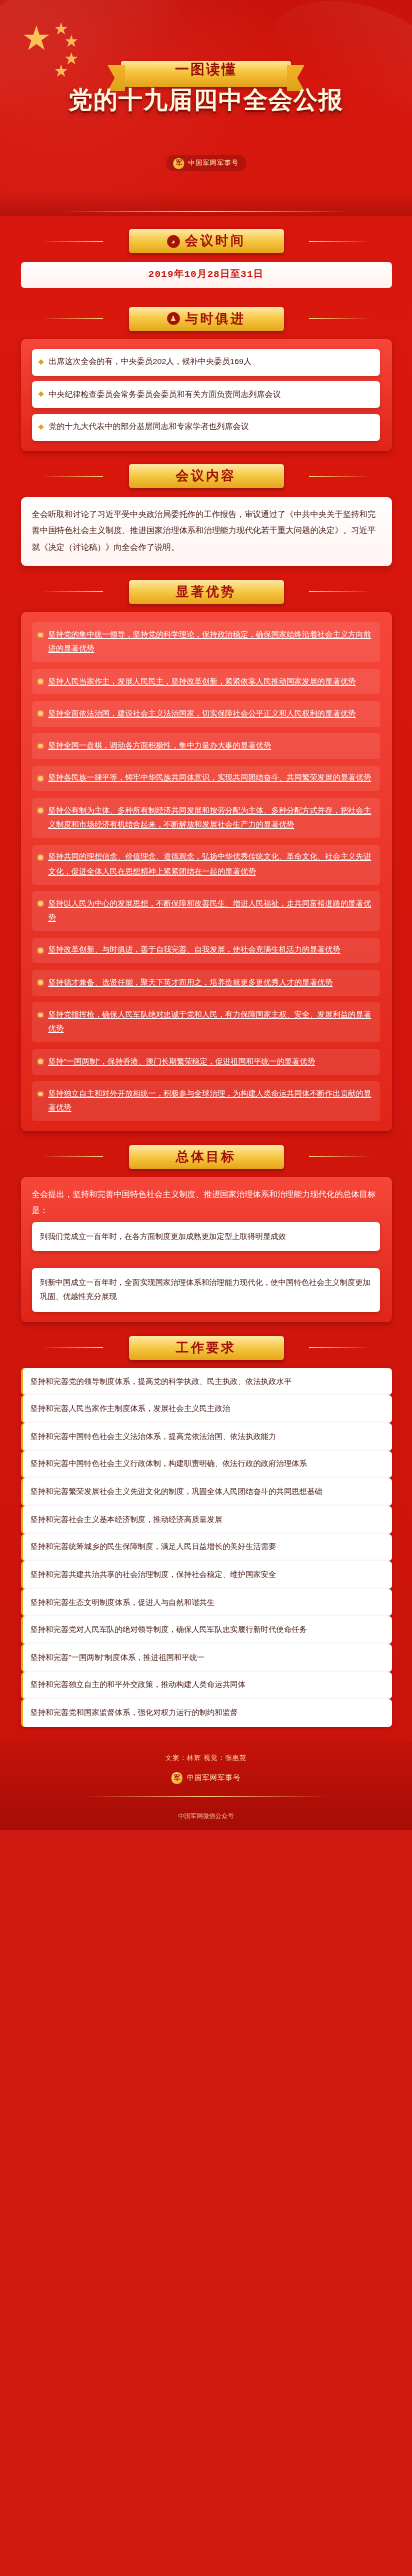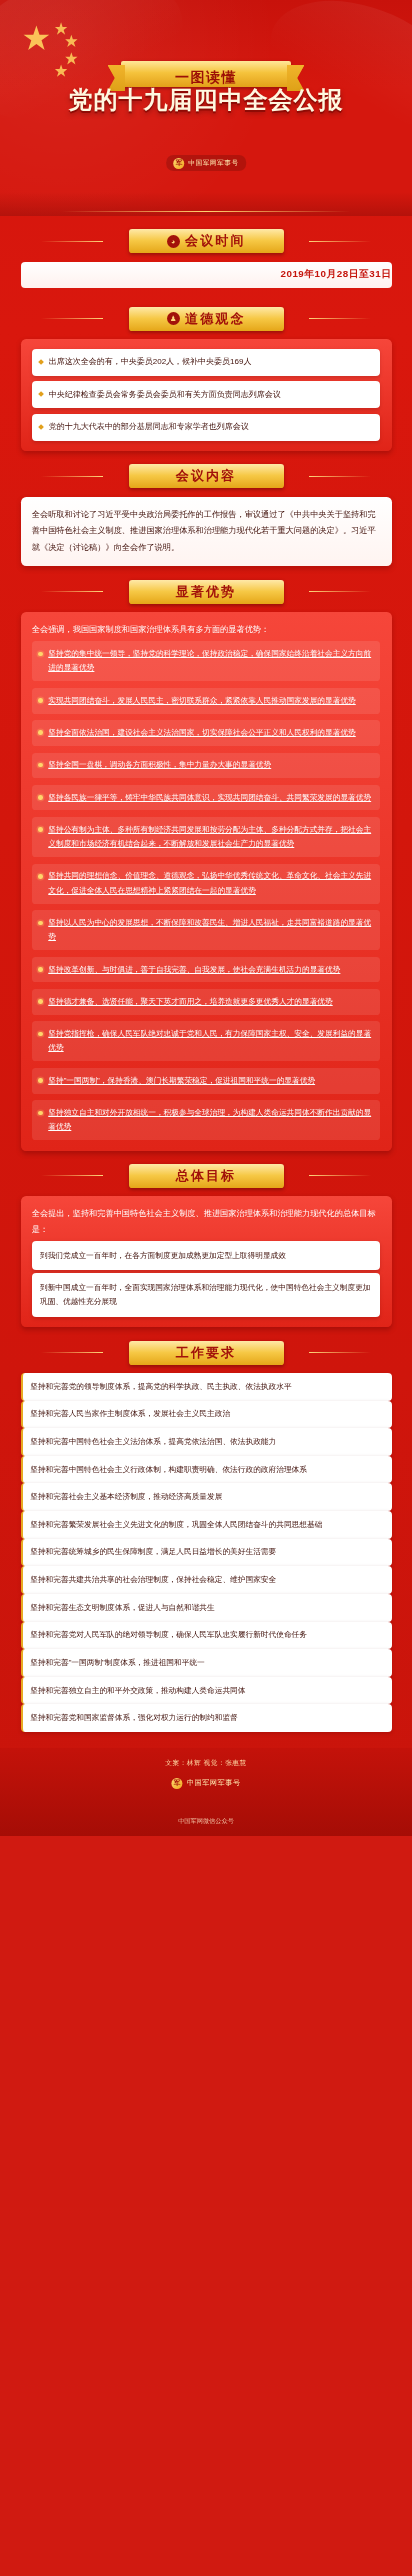--- a/index.html
+++ b/index.html
@@ -42,21 +42,21 @@
   }
   .hdr-stars {
     position:absolute; top:15.5px; left:20.6px; width:113px; height:62px;
   }
   .ribbon {
     position:absolute; top:61px; left:50%; transform:translateX(-50%);
     width: 170px; height: 26px;
     background: linear-gradient(180deg,#ffe79a 0%, #f5c33c 45%, #e3a019 100%);
     border-radius: 2.1px;
     box-shadow: 0 1.5px 3.1px rgba(0,0,0,.25);
-    display:flex; align-items:flex-end; justify-content:center;
+    display:flex; align-items:flex-start; justify-content:center;
   }
   .ribbon:before, .ribbon:after{
     content:""; position:absolute; top:4.1px; width:17.5px; height:26px;
     background: linear-gradient(180deg,#f1b42b,#c9841010);
     background-color:#e0a318;
   }
   .ribbon:before{ left:-13.4px; clip-path: polygon(0 0,100% 0,100% 100%,0 100%,7.2px 50%); }
   .ribbon:after{ right:-13.4px; clip-path: polygon(0 0,100% 0, calc(100% - 7.2px) 50%,100% 100%,0 100%); }
   .ribbon-text {
     font-size: 14px; font-weight: bold; color:#9c1006; letter-spacing: 1.5px;
@@ -129,25 +129,26 @@
     padding: 10.3px 11.3px;
     color:#3d0d08;
     box-shadow: 0 2.1px 5.2px rgba(80,4,2,.28);
   }
   .card.red {
     background: linear-gradient(180deg,#f6463a 0%, #e02418 100%);
     color:#fff;
     box-shadow: 0 2.1px 5.2px rgba(80,4,2,.3);
   }
   .meeting-time {
-    margin: 2.1px auto 0 auto; width:371px; text-align:right;
+    margin: 2.1px auto 0 auto; width:371px; text-align:center;
     background: linear-gradient(180deg,#ffffff,#fff1ee);
     color:#c5150c; font-size:9.8px; font-weight:bold;
     padding: 6.7px 0; border-radius: 4.1px;
     letter-spacing: 0.5px;
+    font-family: Liberation Mono, monospace;
   }
   .p-line {
     font-size: 8.2px; line-height: 1.95;
     margin: 0 0 3.1px 0;
   }
   .p-line:last-child { margin-bottom:0; }
 
   
   .rlist { display:flex; flex-direction:column; gap: 6.7px; }
   .ritem {
@@ -165,21 +166,21 @@
   .ritem .tx { font-size:7.7px; line-height:1.85; }
 
   .white-list { display:flex; flex-direction:column; gap:0; }
   .witem {
     background:#ffffff; border-radius:4.1px; padding:6.7px 7.7px;
     color:#40100a; font-size:7.7px; line-height:1.85;
     box-shadow: 0 1.5px 3.6px rgba(90,6,3,.22);
     border-left: 2.6px solid #e8ab22;
   }
 
-  .goal-block { display:flex; flex-direction:column; gap:3px; }
+  .goal-block { display:flex; flex-direction:column; gap:17px; }
   .goal-item {
     background:#ffffff; border-radius:4.1px; padding:7.2px 8.2px;
     color:#40100a; font-size:7.7px; line-height:1.9;
     box-shadow: 0 1.5px 3.6px rgba(90,6,3,.22);
   }
 
   .intro-card {
     background: linear-gradient(180deg,#ffffff 0%, #fff4f1 100%);
     border-radius:5.2px; padding: 10.3px 11.3px;
     color:#40100a; font-size:8.2px; line-height:2.0;
@@ -262,21 +263,21 @@
       <span class="t">会议时间</span>
     </span>
   </div>
   <div class="meeting-time">2019年10月28日至31日</div>
 
   <div class="spacer"></div>
 
   <div class="sec-head sec-wings">
     <span class="bar">
       <span class="icon-badge">♟</span>
-      <span class="t">道德观念</span>
+      <span class="t">与时俱进</span>
     </span>
   </div>
   <div class="wrap">
     <div class="card red">
       <div class="attendee">
         <div class="att-row">
           <span class="sq"></span>
           <span>出席这次全会的有，中央委员202人，候补中央委员169人</span>
         </div>
         <div class="att-row">
@@ -300,29 +301,28 @@
     <div class="intro-card">全会听取和讨论了习近平受中央政治局委托作的工作报告，审议通过了《中共中央关于坚持和完善中国特色社会主义制度、推进国家治理体系和治理能力现代化若干重大问题的决定》。习近平就《决定（讨论稿）》向全会作了说明。</div>
   </div>
 
   <div class="sec-head sec-wings">
     <span class="bar">
       <span class="t">显著优势</span>
     </span>
   </div>
   <div class="wrap">
     <div class="card red">
-      <p class="p-line">全会强调，我国国家制度和国家治理体系具有多方面的显著优势：</p>
       <div class="rlist">
         <div class="ritem">
             <span class="dot"></span>
             <span class="tx">坚持党的集中统一领导，坚持党的科学理论，保持政治稳定，确保国家始终沿着社会主义方向前进的显著优势</span>
           </div>
         <div class="ritem">
             <span class="dot"></span>
-            <span class="tx">实现共同团结奋斗，发展人民民主，密切联系群众，紧紧依靠人民推动国家发展的显著优势</span>
+            <span class="tx">坚持人民当家作主，发展人民民主，坚持改革创新，紧紧依靠人民推动国家发展的显著优势</span>
           </div>
         <div class="ritem">
             <span class="dot"></span>
             <span class="tx">坚持全面依法治国，建设社会主义法治国家，切实保障社会公平正义和人民权利的显著优势</span>
           </div>
         <div class="ritem">
             <span class="dot"></span>
             <span class="tx">坚持全国一盘棋，调动各方面积极性，集中力量办大事的显著优势</span>
           </div>
         <div class="ritem">
@@ -384,22 +384,22 @@
     <span class="bar">
       <span class="t">工作要求</span>
     </span>
   </div>
   <div class="wrap">
     <div class="white-list">
       <div class="witem">坚持和完善党的领导制度体系，提高党的科学执政、民主执政、依法执政水平</div>
       <div class="witem">坚持和完善人民当家作主制度体系，发展社会主义民主政治</div>
       <div class="witem">坚持和完善中国特色社会主义法治体系，提高党依法治国、依法执政能力</div>
       <div class="witem">坚持和完善中国特色社会主义行政体制，构建职责明确、依法行政的政府治理体系</div>
+      <div class="witem">坚持和完善繁荣发展社会主义先进文化的制度，巩固全体人民团结奋斗的共同思想基础</div>
       <div class="witem">坚持和完善社会主义基本经济制度，推动经济高质量发展</div>
-      <div class="witem">坚持和完善繁荣发展社会主义先进文化的制度，巩固全体人民团结奋斗的共同思想基础</div>
       <div class="witem">坚持和完善统筹城乡的民生保障制度，满足人民日益增长的美好生活需要</div>
       <div class="witem">坚持和完善共建共治共享的社会治理制度，保持社会稳定、维护国家安全</div>
       <div class="witem">坚持和完善生态文明制度体系，促进人与自然和谐共生</div>
       <div class="witem">坚持和完善党对人民军队的绝对领导制度，确保人民军队忠实履行新时代使命任务</div>
       <div class="witem">坚持和完善"一国两制"制度体系，推进祖国和平统一</div>
       <div class="witem">坚持和完善独立自主的和平外交政策，推动构建人类命运共同体</div>
       <div class="witem">坚持和完善党和国家监督体系，强化对权力运行的制约和监督</div>
     </div>
   </div>
 

